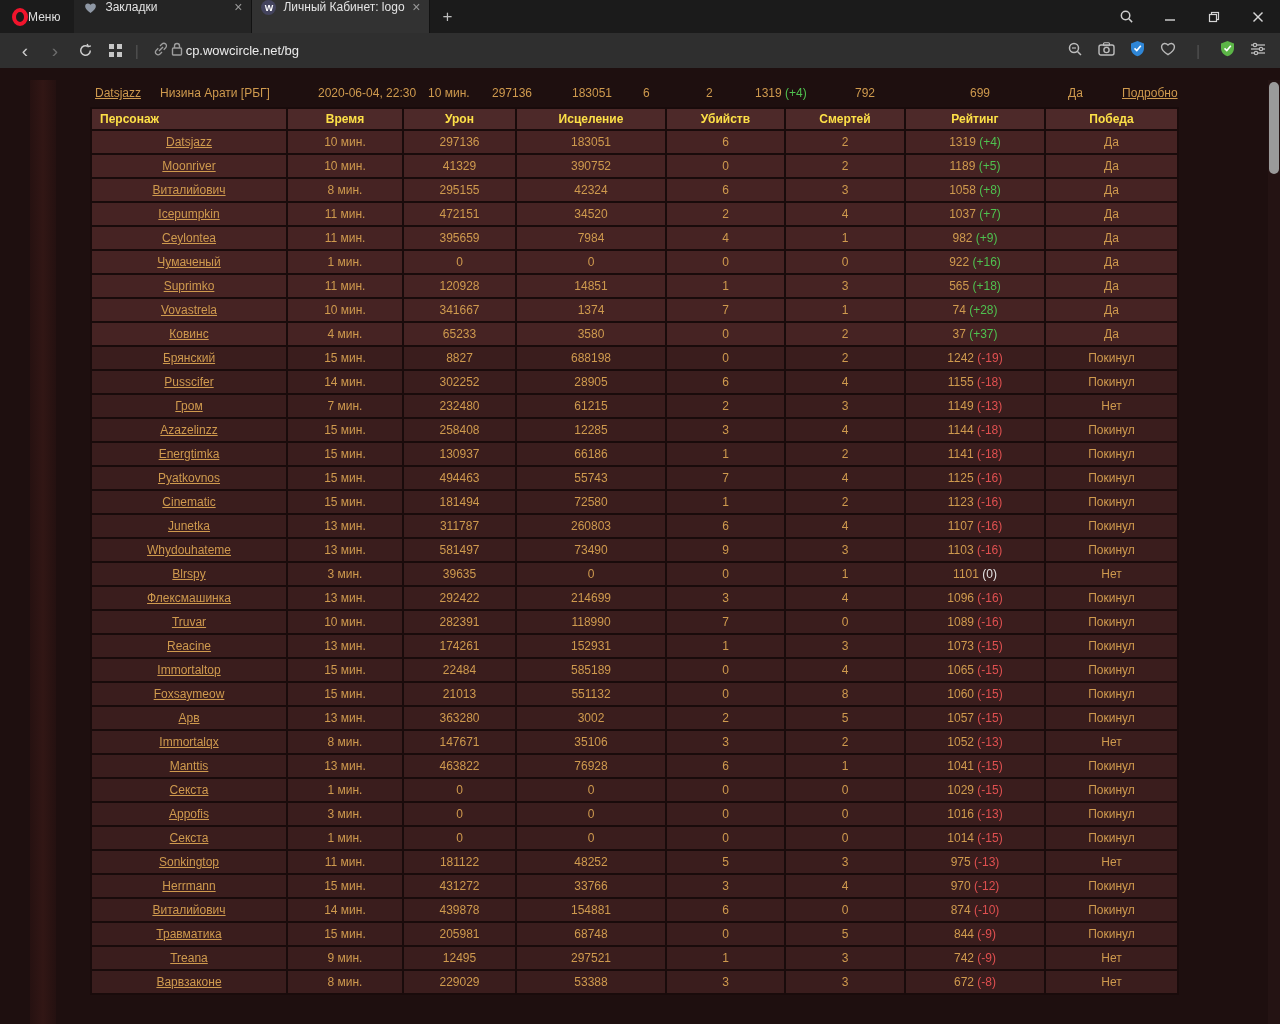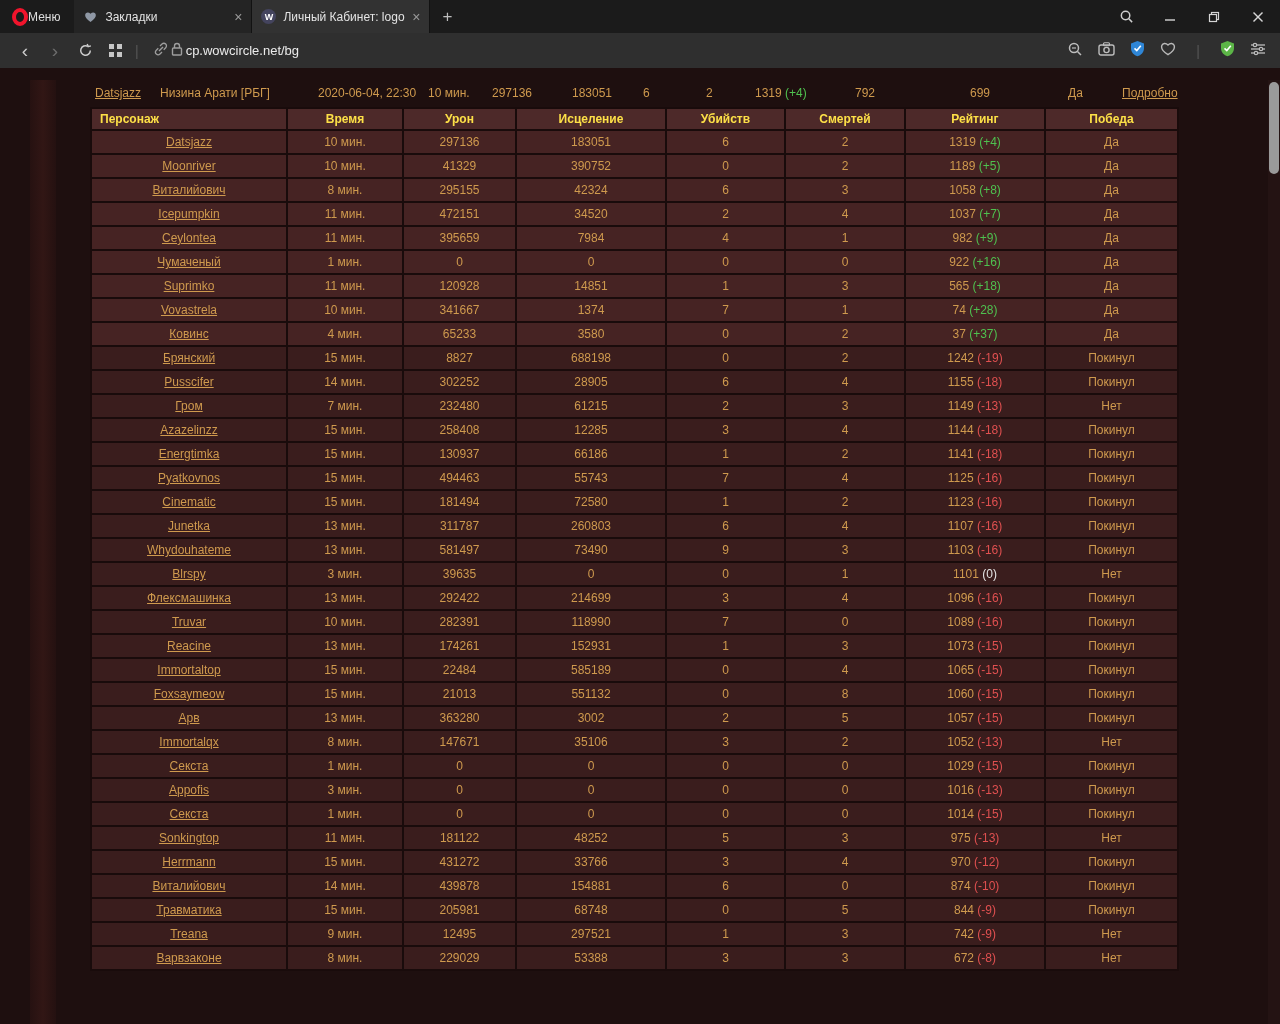--- a/index.html
+++ b/index.html
@@ -3,21 +3,21 @@
 <meta charset="utf-8">
 <style>
   * { margin:0; padding:0; box-sizing:border-box; }
   html,body { width:1280px; height:1024px; overflow:hidden; }
   body { background:#1e0f0f; font-family:"Liberation Sans", sans-serif; }
 
   
   .tabbar { height:33px; background:#1b1b1b; display:flex; align-items:stretch; color:#ddd; font-size:12px; }
   .menu-btn { display:flex; align-items:center; padding:0 14px 0 12px; cursor:default; }
   .opera-ring { width:16px; height:18px; border:4px solid #f1142c; border-radius:50%; }
-  .tab { width:178px; display:flex; align-items:center; gap:7px; padding:0 9px; background:#242424; border-right:1px solid #121212; }
+  .tab { width:178px; display:flex; align-items:flex-start; gap:7px; padding:0 9px; background:#242424; border-right:1px solid #121212; }
   .tab.active { background:#323232; }
   .tab-label { white-space:nowrap; overflow:hidden; text-overflow:clip; max-width:122px; color:#e3e3e3; }
   .tab-close { margin-left:auto; color:#9a9a9a; font-size:14px; line-height:1; }
   .favicon { width:15px; height:15px; flex:0 0 auto; display:flex; align-items:center; justify-content:center; }
   .fav-wow { width:15px; height:15px; border-radius:50%; background:#44445e; color:#fff; font-size:9px; font-weight:bold; display:flex; align-items:center; justify-content:center; }
   .newtab { width:34px; display:flex; align-items:center; justify-content:center; color:#bdbdbd; font-size:17px; }
   .tabbar-right { margin-left:auto; display:flex; align-items:stretch; }
   .winbtn { width:44px; display:flex; align-items:center; justify-content:center; color:#d6d6d6; }
 
   
@@ -491,20 +491,30 @@
           <td><a class="link">Immortalqx</a></td>
           <td>8 мин.</td>
           <td>147671</td>
           <td>35106</td>
           <td>3</td>
           <td>2</td>
           <td><span>1052 </span><span class="neg">(-13)</span></td>
           <td>Нет</td>
         </tr>
         <tr class="row-lose">
+          <td><a class="link">Manttis</a></td>
+          <td>13 мин.</td>
+          <td>463822</td>
+          <td>76928</td>
+          <td>6</td>
+          <td>1</td>
+          <td><span>1041 </span><span class="neg">(-15)</span></td>
+          <td>Покинул</td>
+        </tr>
+        <tr class="row-lose">
           <td><a class="link">Секста</a></td>
           <td>1 мин.</td>
           <td>0</td>
           <td>0</td>
           <td>0</td>
           <td>0</td>
           <td><span>1029 </span><span class="neg">(-15)</span></td>
           <td>Покинул</td>
         </tr>
         <tr class="row-lose">

